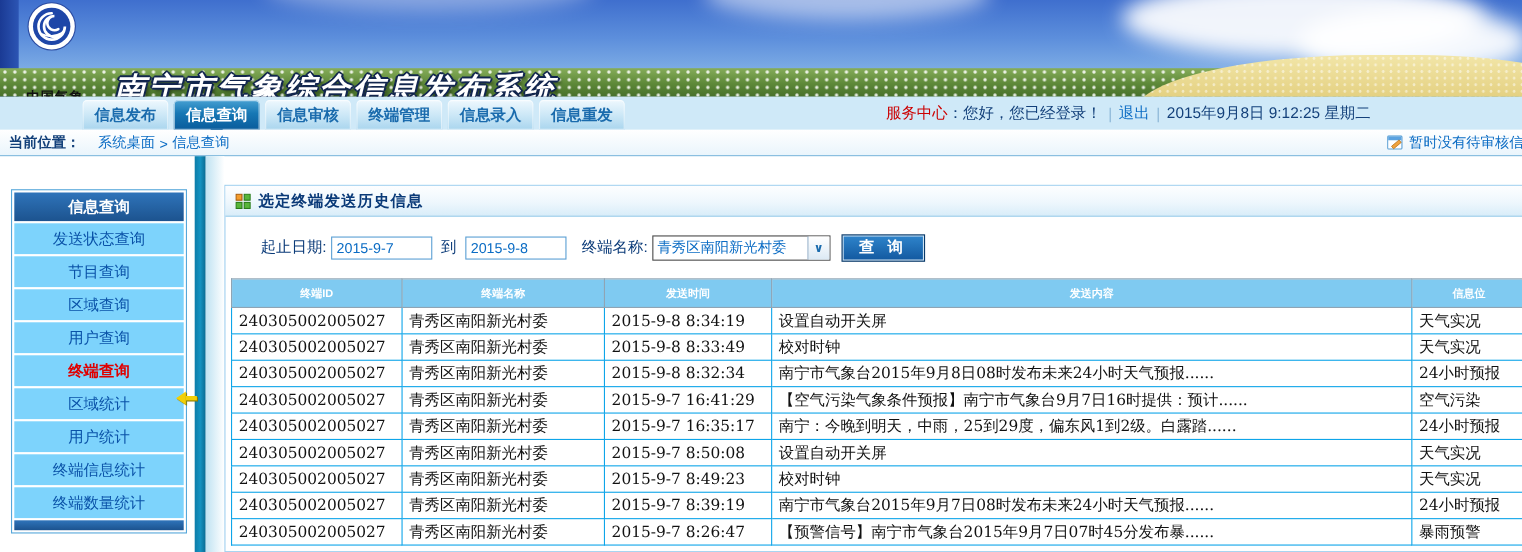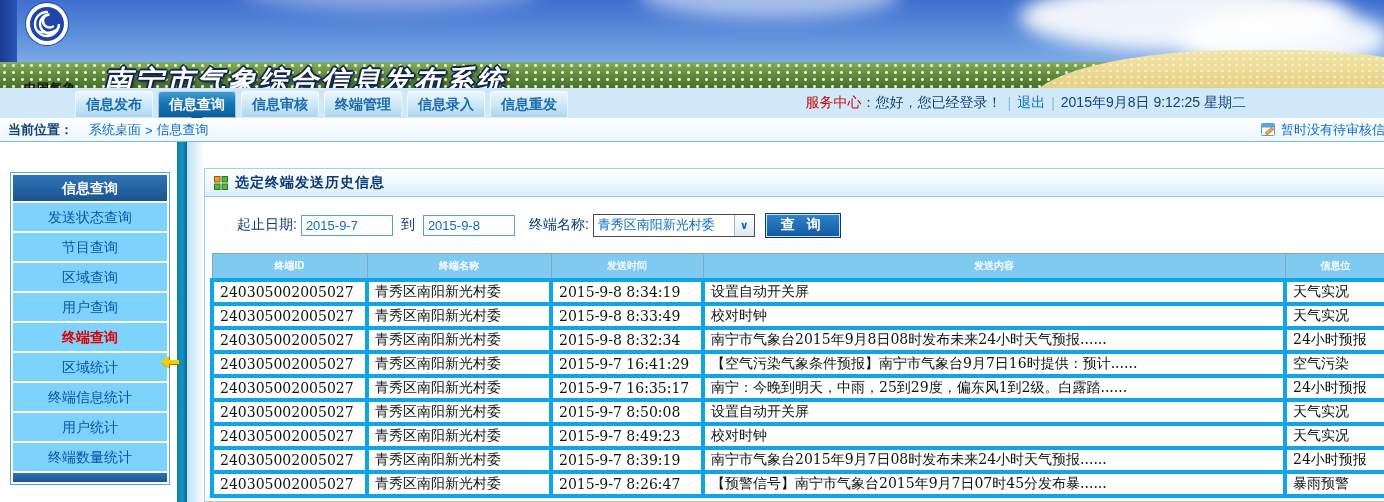--- a/index.html
+++ b/index.html
@@ -107,21 +107,21 @@
   .query-btn { margin-left:10px; width:76px; height:25px; border:1px solid #0a3a6a;
     background:linear-gradient(180deg,#2f85cc 0%,#12589f 100%); box-shadow:inset 0 0 0 1px #cfe4f4;
     color:#ffffff; font-size:14px; font-weight:bold; letter-spacing:4px; cursor:pointer;
     font-family:"Liberation Sans","DejaVu Sans",sans-serif; }
 
   
   .tbl-wrap { padding:0 5px; }
   table.hist { width:100%; border-collapse:collapse; table-layout:fixed; }
   table.hist th { height:26px; background:#7fcaf1; color:#ffffff; font-size:10px; font-weight:bold;
     border:1px solid #8fa4b4; text-align:center; }
-  table.hist td { height:24px; border:4px solid #0ea5e9; background:#ffffff;
+  table.hist td { height:24px; border:1px solid #0ea5e9; background:#ffffff;
     font-family:"DejaVu Serif","Liberation Serif",serif; font-size:14px; color:#111111;
     padding:0 6px; white-space:nowrap; overflow:hidden; }
 </style>
 </head>
 <body>
 
 <div class="banner">
   <div class="banner-leftstrip"></div>
   <div class="cloud c1"></div>
   <div class="cloud c2"></div>
@@ -179,22 +179,22 @@
 
 <div class="sidebar">
   <div class="side-title">信息查询</div>
   <div id="side-menu">
       <div class="side-item">发送状态查询</div>
       <div class="side-item">节目查询</div>
       <div class="side-item">区域查询</div>
       <div class="side-item">用户查询</div>
       <div class="side-item active">终端查询</div>
       <div class="side-item">区域统计</div>
+      <div class="side-item">用户统计</div>
       <div class="side-item">终端信息统计</div>
-      <div class="side-item">用户统计</div>
       <div class="side-item">终端数量统计</div>
     </div>
   <div class="side-footer"></div>
 </div>
 
 <div class="divider"></div>
 <div class="divider-fade"></div>
 <div class="collapse-arrow">
   <div class="head"></div>
     <div class="tail"></div>

